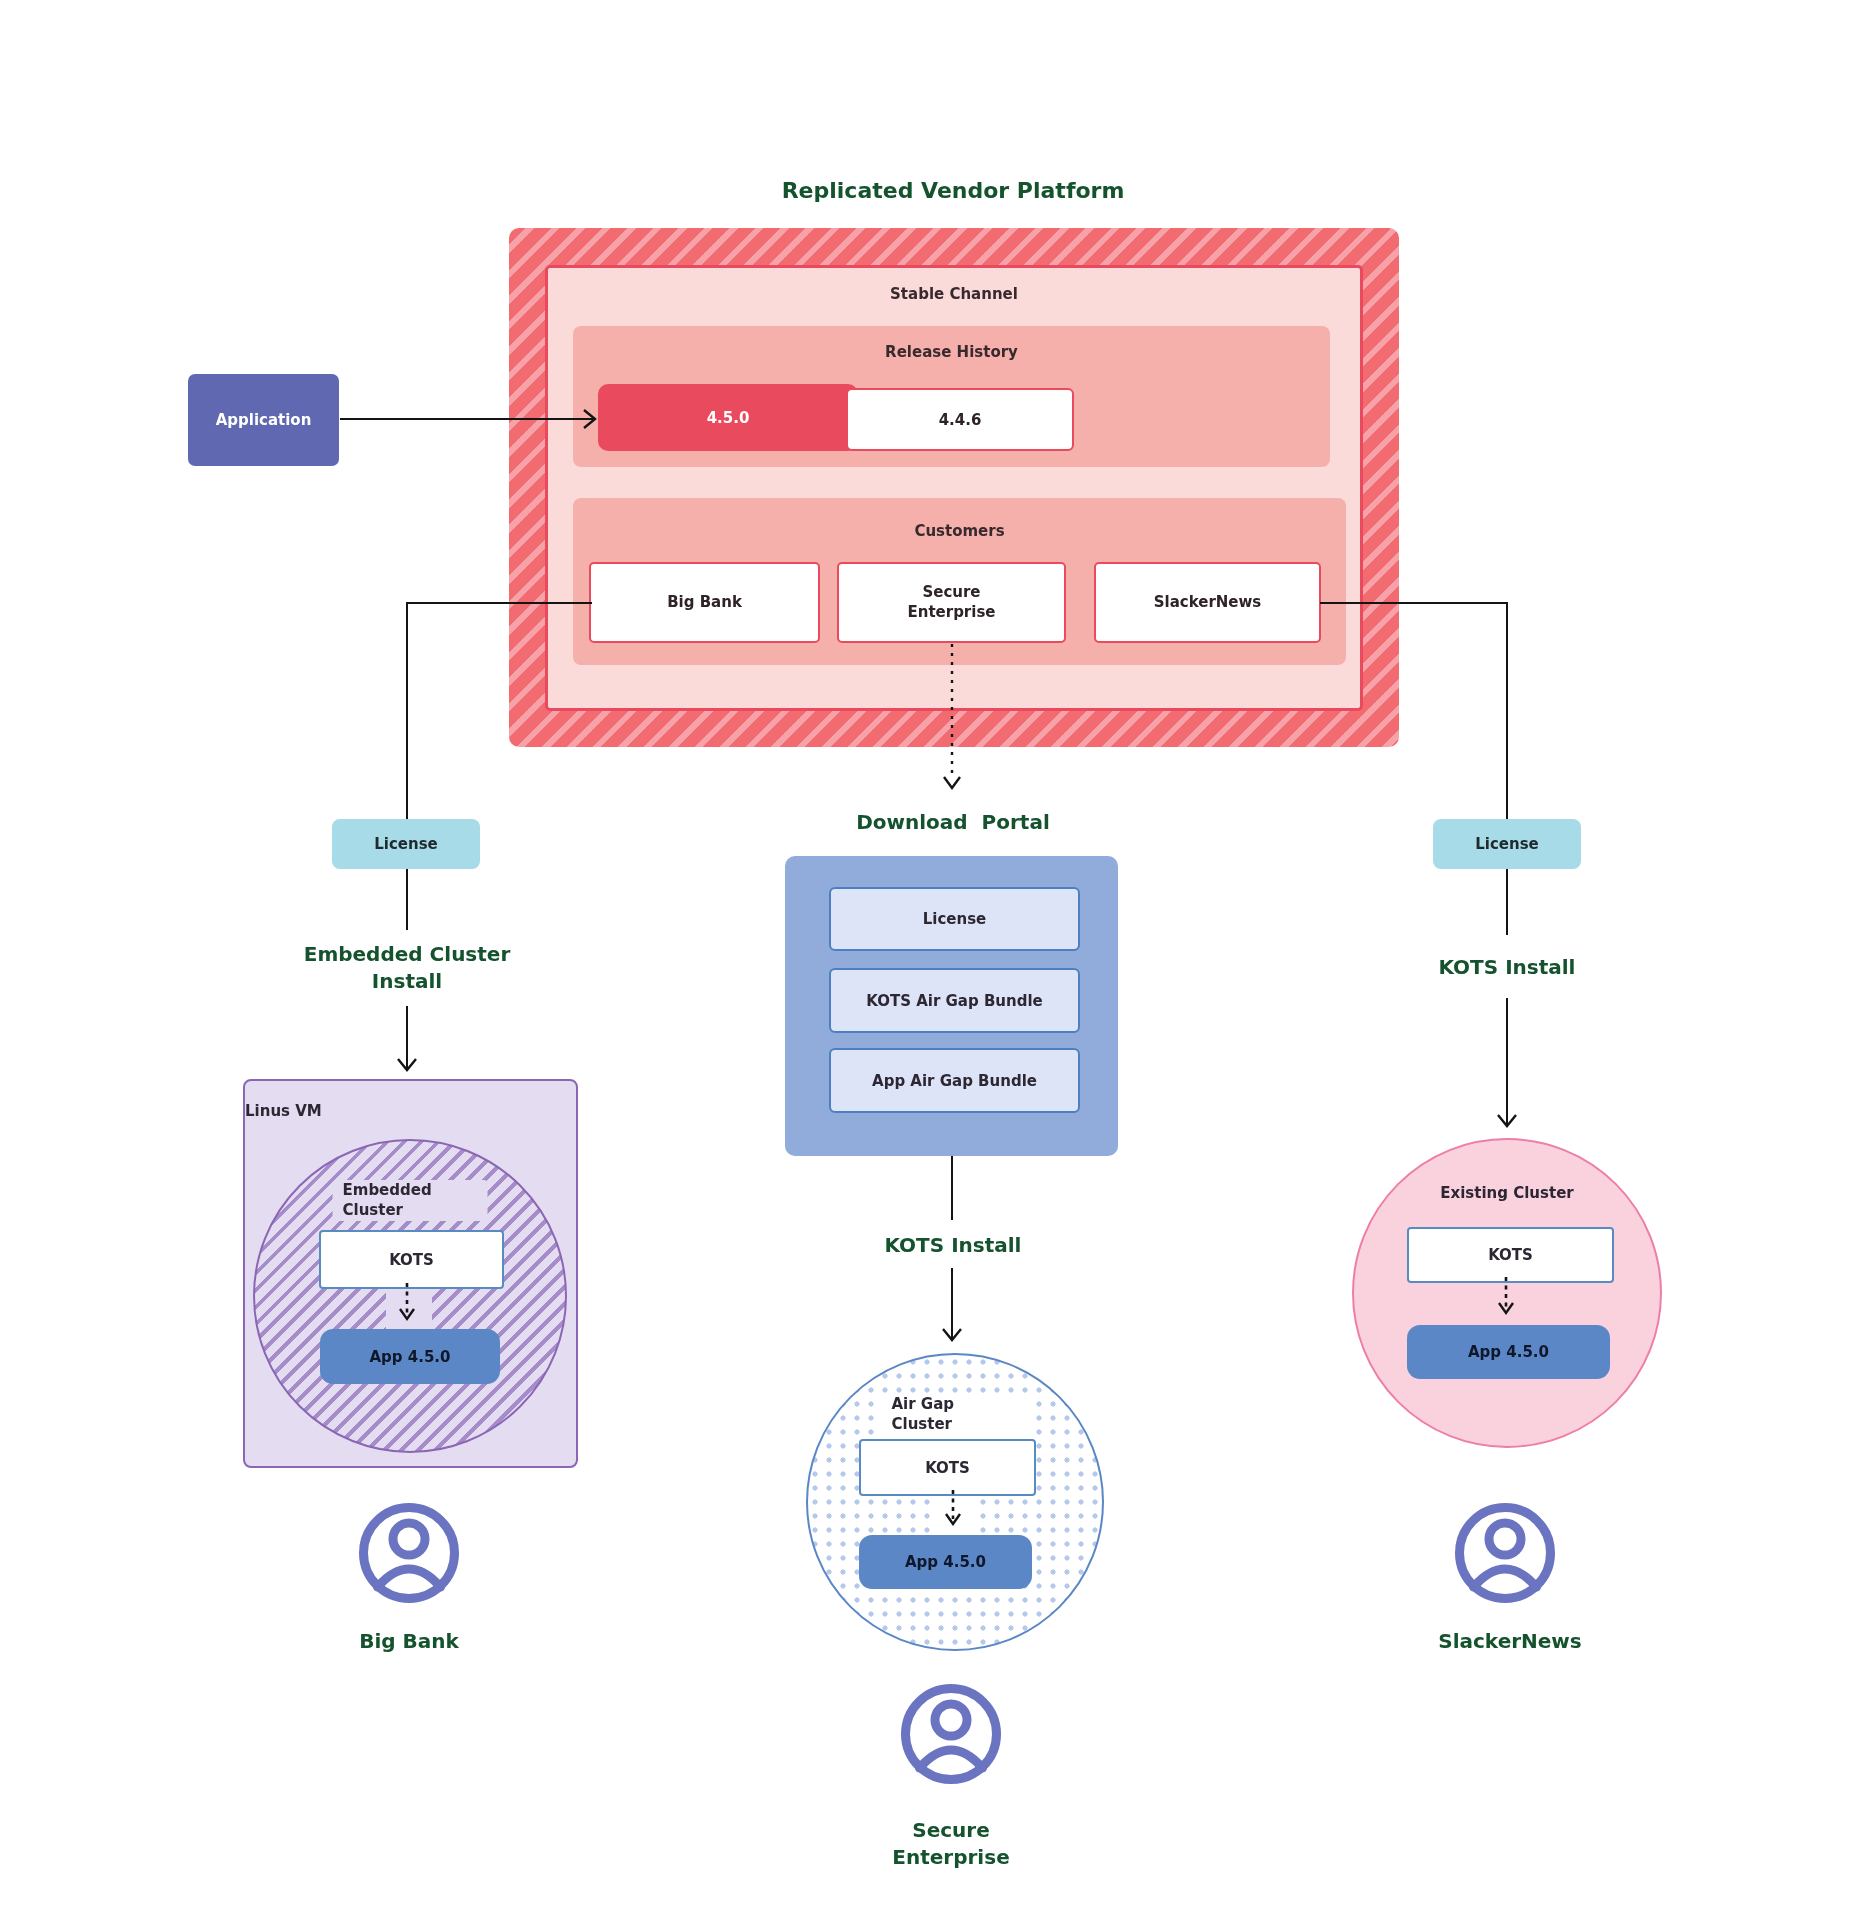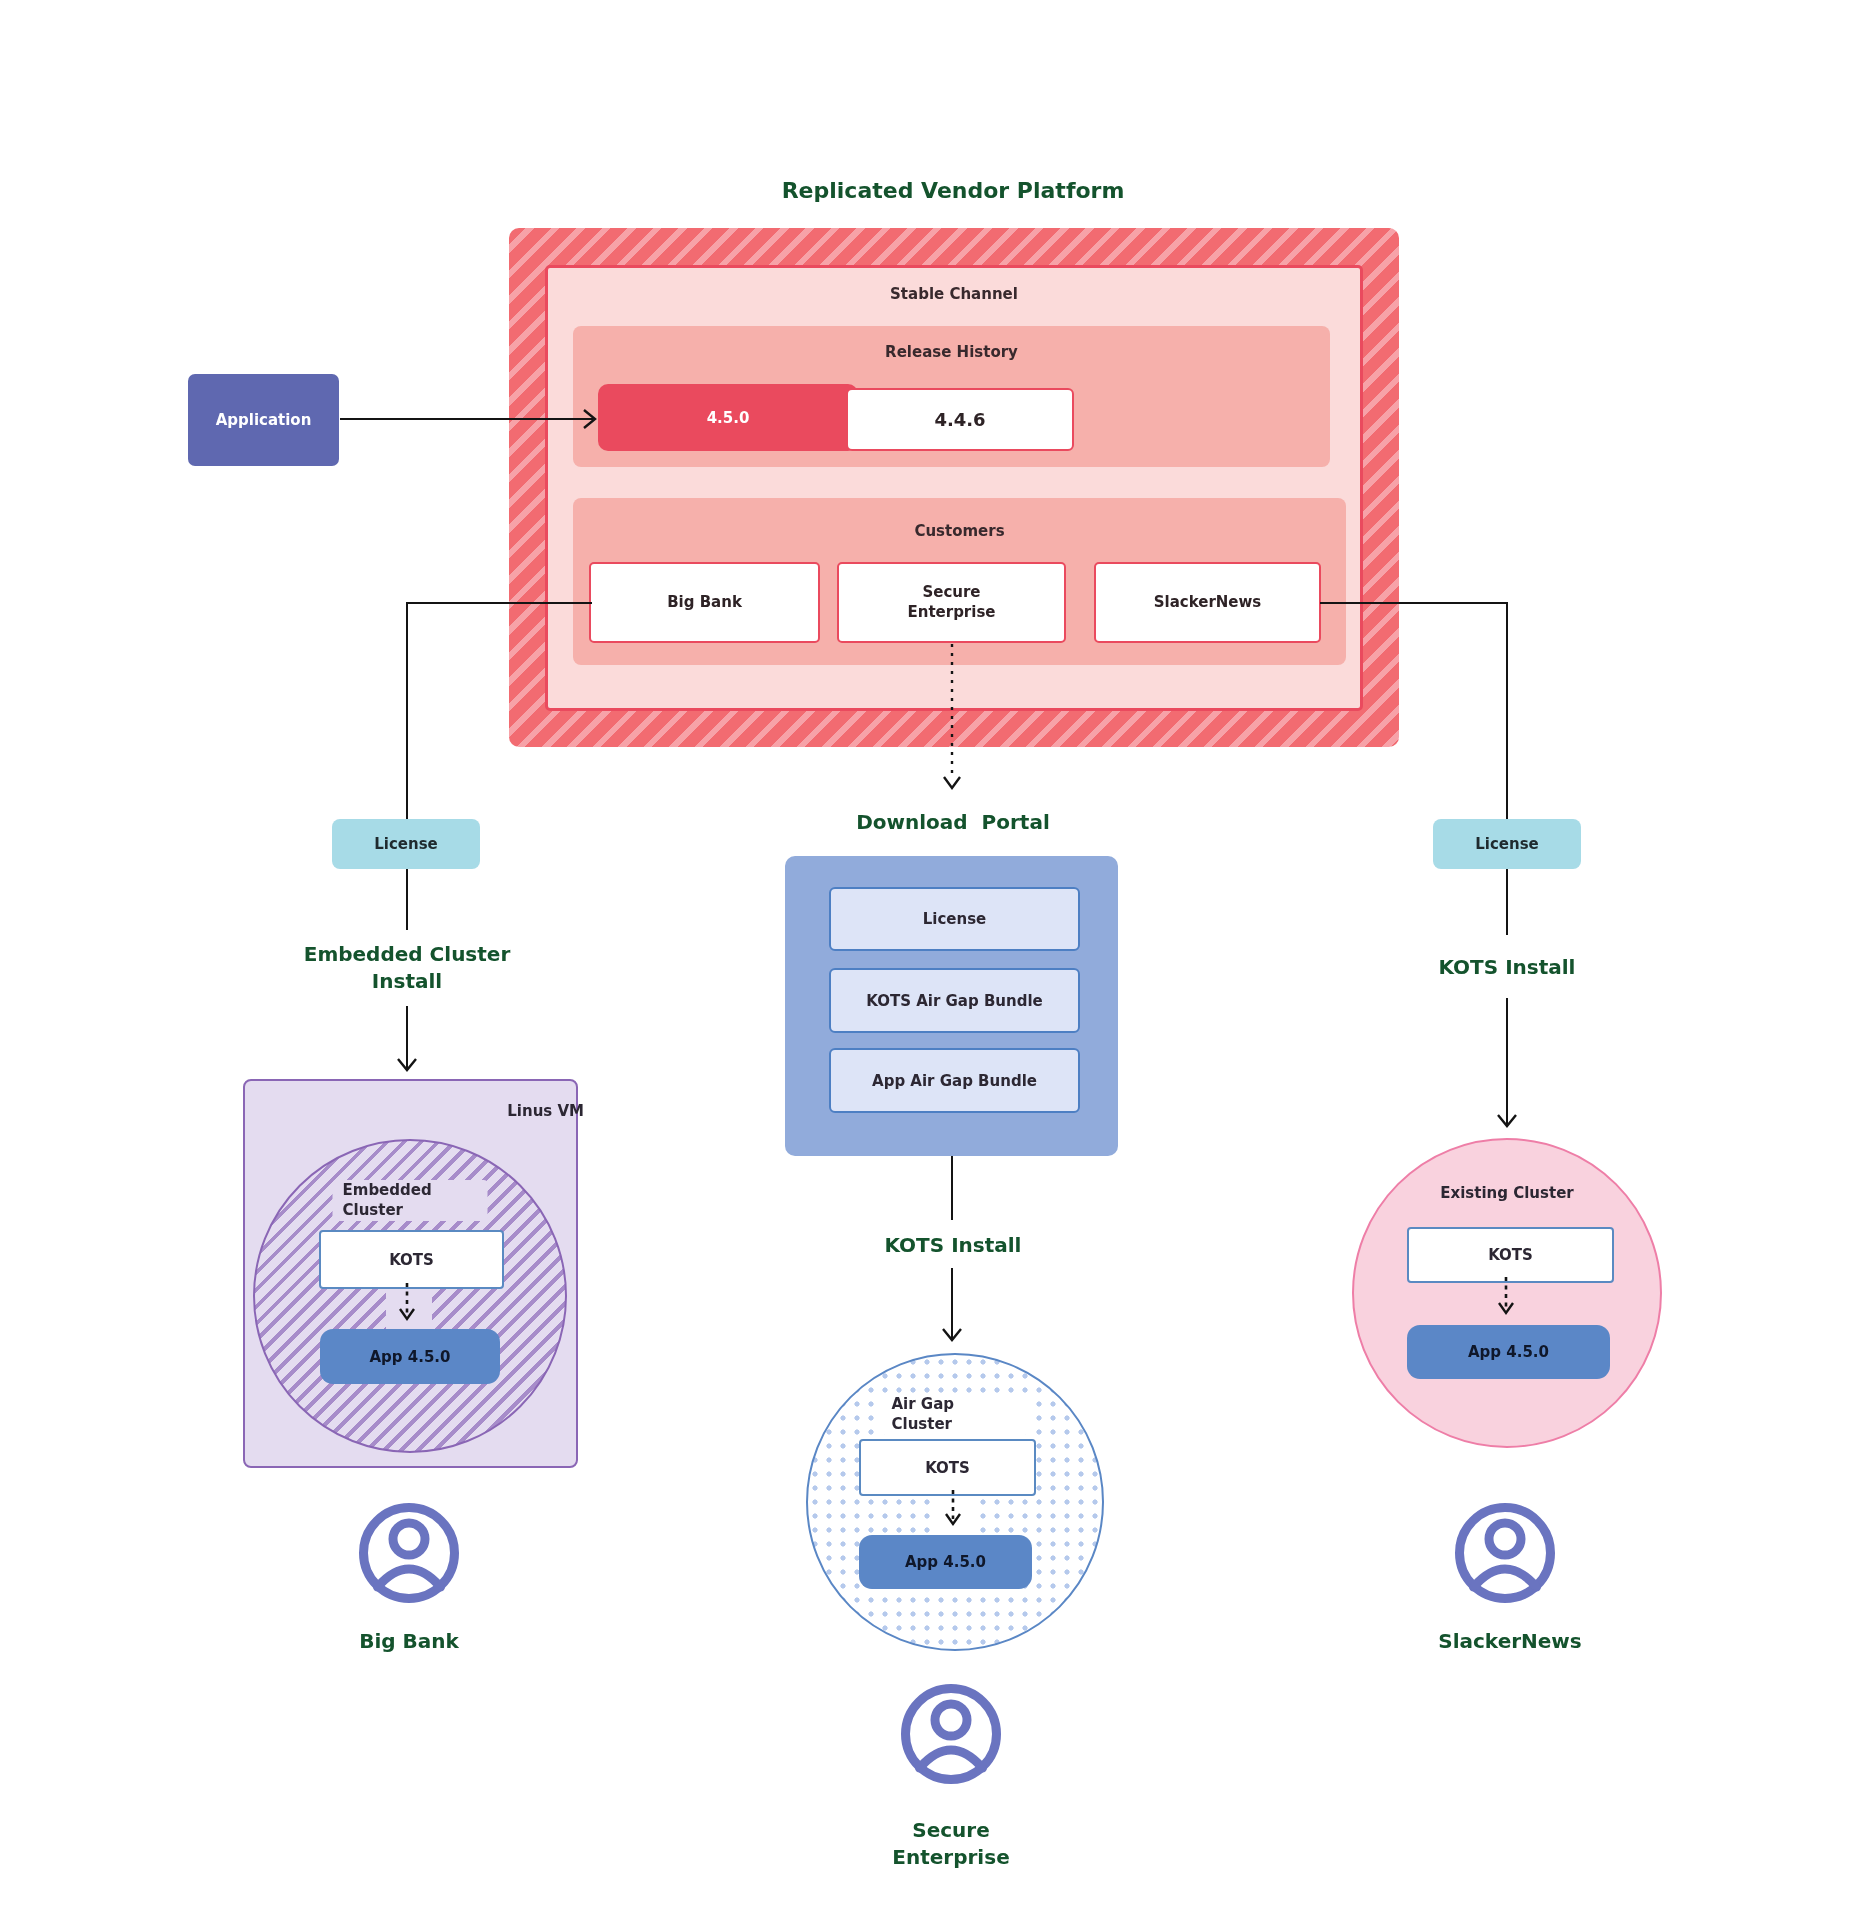--- a/index.html
+++ b/index.html
@@ -39,21 +39,21 @@
   <div class="abs hatch-red" style="left:509px;top:228px;width:890px;height:519px;border-radius:10px;">
 
     <div class="abs" style="left:36px;top:37px;width:812px;height:440px;background:var(--channel-pink,#fbdbda);border:3px solid var(--crimson,#ea4a5e);border-radius:5px;">
       <div class="abs lbl15" style="left:0;top:17px;width:100%;text-align:center;">Stable Channel</div>
 
       <div class="abs" style="left:25px;top:58px;width:757px;height:141px;background:var(--salmon,#f6b0ab);border-radius:8px;">
         <div class="abs lbl15" style="left:0;top:17px;width:100%;text-align:center;">Release History</div>
         <div class="abs box-center" style="left:25px;top:58px;width:260px;height:67px;background:var(--crimson,#ea4a5e);border-radius:10px;color:#fff;font-size:15px;font-weight:600;">
           <span>4.5.0</span>
         </div>
-        <div class="abs box-center cust-box" style="left:273px;top:62px;width:224px;height:59px;border-radius:6px;font-size:18px;font-weight:600;color:#2e2326;">
+        <div class="abs box-center cust-box" style="left:273px;top:62px;width:224px;height:59px;border-radius:6px;font-size:15px;font-weight:600;color:#2e2326;">
           <span>4.4.6</span>
         </div>
       </div>
 
       <div class="abs" style="left:25px;top:230px;width:773px;height:167px;background:var(--salmon,#f6b0ab);border-radius:8px;">
         <div class="abs lbl15" style="left:0;top:24px;width:100%;text-align:center;">Customers</div>
         <div class="abs box-center cust-box lbl15" style="left:16px;top:64px;width:227px;height:77px;color:#2e2326;">
           <span>Big Bank</span>
         </div>
         <div class="abs box-center cust-box lbl15" style="left:264px;top:64px;width:225px;height:77px;color:#2e2326;">
@@ -90,21 +90,21 @@
       <span>KOTS Air Gap Bundle</span>
     </div>
     <div class="abs box-center portal-item" style="left:44px;top:192px;width:247px;height:61px;">
       <span>App Air Gap Bundle</span>
     </div>
   </div>
 
   <div class="abs flow-label" style="left:803px;top:1232px;width:300px;">KOTS Install</div>
 
   <div class="abs" style="left:243px;top:1079px;width:331px;height:385px;background:var(--vm-purple-fill,#e4dcf0);border:2px solid var(--vm-purple-border,#8a66b5);border-radius:8px;">
-    <div class="abs lbl15-dark" style="left:0;top:21px;width:100%;text-align:right;padding-left:8px;">Linus VM</div>
+    <div class="abs lbl15-dark" style="left:0;top:21px;width:100%;text-align:left;">Linus VM</div>
 
     <div class="abs hatch-purple" style="left:8px;top:58px;width:310px;height:310px;border-radius:50%;border:2px solid var(--vm-purple-border,#8a66b5);">
       <div class="abs lbl15-dark" style="left:50%;top:39px;transform:translateX(-50%);background:var(--vm-purple-fill,#e4dcf0);padding:1px 10px;border-radius:4px;">Embedded Cluster</div>
       <div class="abs" style="left:131px;top:144px;width:46px;height:46px;background:var(--vm-purple-fill,#e4dcf0);"></div>
       <div class="abs box-center kots-box" style="left:64px;top:89px;width:181px;height:55px;">
         <span>KOTS</span>
       </div>
       <div class="abs box-center app-box" style="left:65px;top:188px;width:180px;height:55px;">
         <span>App 4.5.0</span>
       </div>

